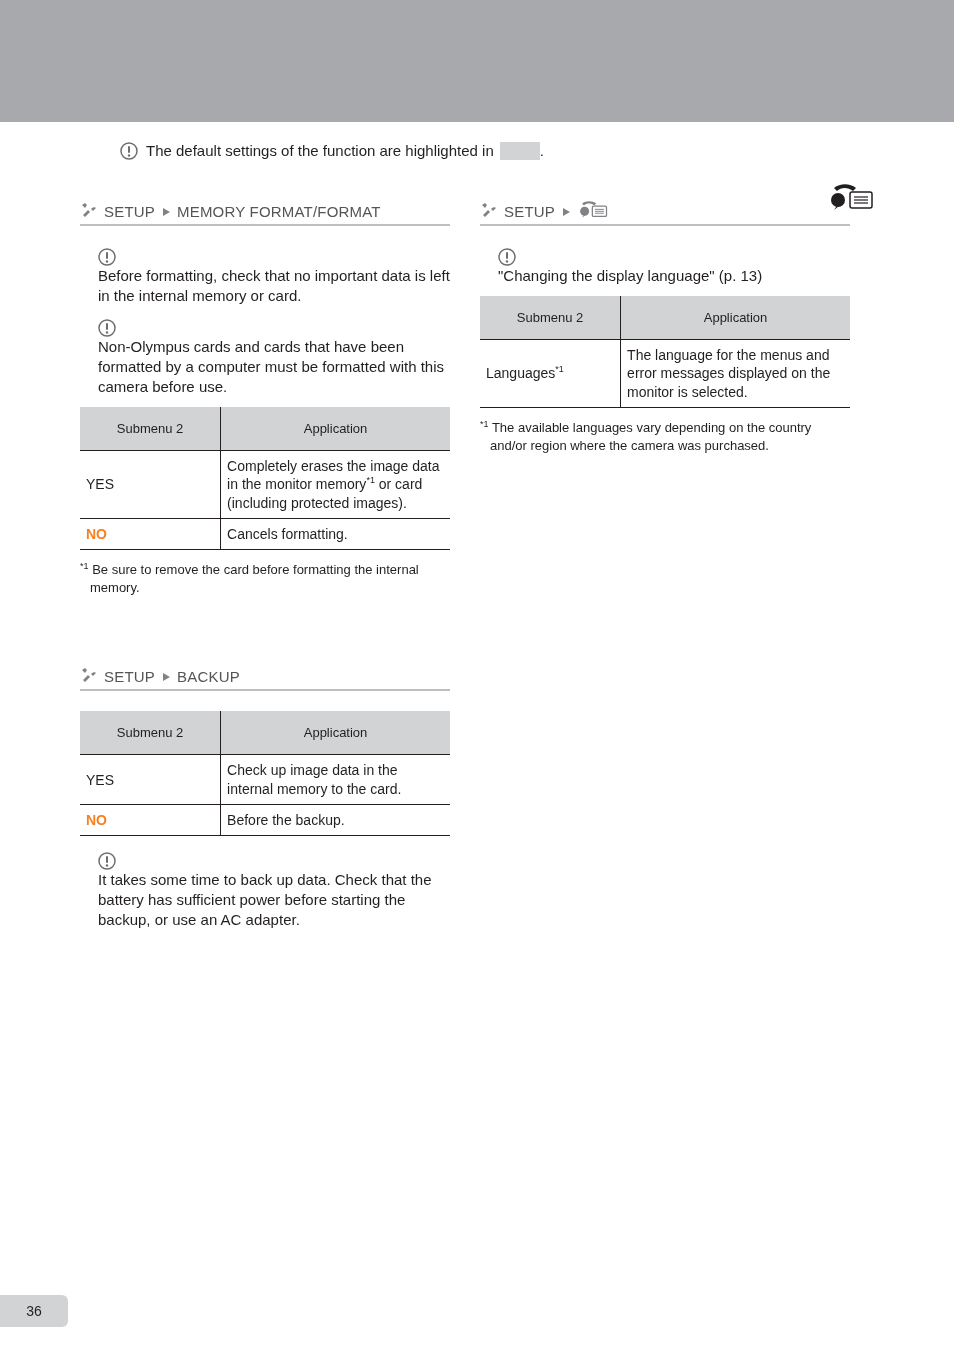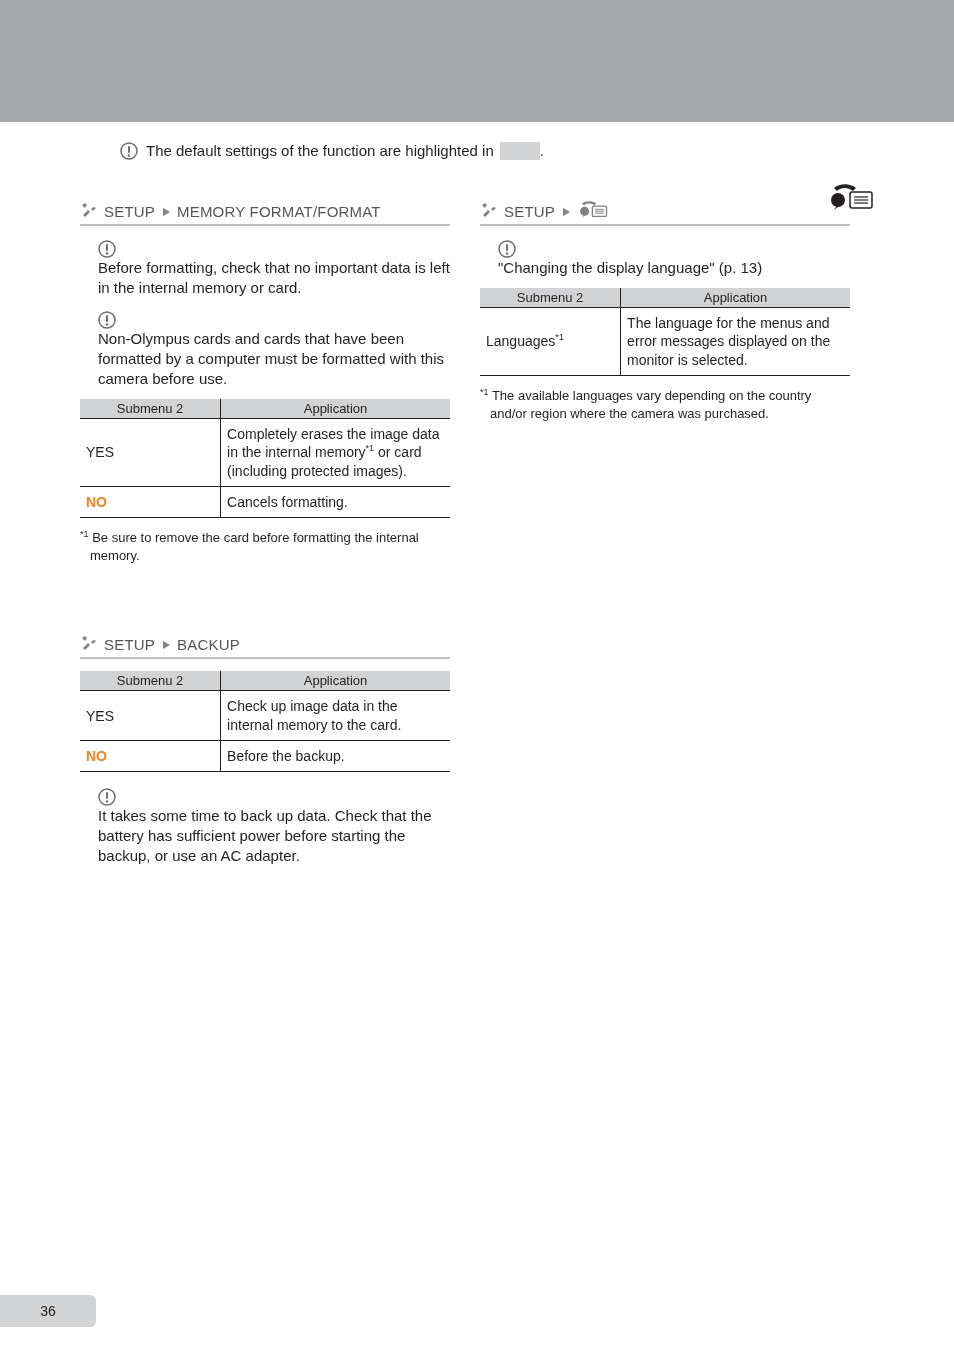--- a/index.html
+++ b/index.html
@@ -11,49 +11,49 @@
 
   .content { position: absolute; top: 140px; left: 0; width: 954px; padding: 0 80px; }
 
   .intro-line { margin: 0 0 30px 40px; font-size: 15px; line-height: 1.4; display: flex; align-items: center; }
   .intro-line .hl { display: inline-block; width: 40px; height: 18px; background: #d1d3d4; margin-left: 6px; }
 
   .columns { display: flex; gap: 30px; margin-top: 40px; }
   .col { width: 370px; }
 
   .section { margin-bottom: 40px; }
-  .section-heading { font-size: 15px; color: #555; border-bottom: 2px solid #bcbec0; padding-bottom: 2px; margin-bottom: 12px; letter-spacing: 0.2px; display: flex; align-items: center; }
+  .section-heading { font-size: 15px; color: #555; border-bottom: 2px solid #bcbec0; padding-bottom: 2px; margin-bottom: 20px; letter-spacing: 0.2px; display: flex; align-items: center; }
   .section-heading .tools-icon { margin-right: 6px; }
   .section-heading .tri { margin: 0 6px; }
 
   .note { display: flex; align-items: flex-start; margin: 0 0 10px 18px; font-size: 15px; line-height: 1.35; flex-direction: column; }
   .note .excl-icon { flex: 0 0 auto; margin-right: 8px; margin-top: 2px; }
 
   table.submenu { width: 100%; border-collapse: collapse; font-size: 14px; margin-top: 6px; }
-  table.submenu th { background: #d1d3d4; font-weight: normal; text-align: center; padding: 2px 6px; font-size: 13px; }
+  table.submenu th { background: #d1d3d4; font-weight: normal; text-align: center; padding: 14px 6px; font-size: 13px; }
   table.submenu th:first-child { width: 38%; border-right: 1px solid #231f20; }
   table.submenu td { padding: 6px 6px; border-top: 1px solid #231f20; vertical-align: middle; line-height: 1.3; }
   table.submenu tr:last-child td { border-bottom: 1px solid #231f20; }
   table.submenu td:first-child { border-right: 1px solid #231f20; }
   table.submenu td.no-row { color: #f58220; font-weight: bold; }
 
   .footnote { font-size: 13px; margin-top: 10px; line-height: 1.35; padding-left: 10px; text-indent: -10px; }
   .footnote sup { font-size: 9px; }
 
   sup.ref { font-size: 9px; vertical-align: super; }
 
   
   .excl-icon { width: 18px; height: 18px; }
   .tools-icon-svg { width: 18px; height: 18px; }
   .tri { display: inline-block; }
 
   
   .lang-bigicon { position: absolute; right: 80px; top: 44px; }
 
-  .page-num-box { position: absolute; left: 0; bottom: 30px; width: 96px; height: 32px; background: #d1d3d4; border-top-right-radius: 6px; border-bottom-right-radius: 6px; display: flex; align-items: center; justify-content: center; font-size: 14px; color: #231f20; }
+  .page-num-box { position: absolute; left: 0; bottom: 30px; width: 68px; height: 32px; background: #d1d3d4; border-top-right-radius: 6px; border-bottom-right-radius: 6px; display: flex; align-items: center; justify-content: center; font-size: 14px; color: #231f20; }
 </style>
 </head>
 <body>
 
 <div class="page">
   <div class="top-banner"></div>
 
   <div class="content">
 
     <div class="intro-line">
@@ -124,21 +124,21 @@
 
           <table class="submenu">
             <tbody>
                 <tr>
               <th>Submenu 2</th>
               <th>Application</th>
             </tr>
             <tr>
               <td>YES</td>
               <td>
-                <span>Completely erases the image data in the internal memory</span><sup class="ref">*1</sup><span> or card (including protected images).</span>
+                <span>Completely erases the image data in the monitor memory</span><sup class="ref">*1</sup><span> or card (including protected images).</span>
               </td>
             </tr>
             <tr>
               <td class="no-row">NO</td>
               <td>Cancels formatting.</td>
             </tr>
           </tbody>
             </table>
 
           <div class="footnote">

